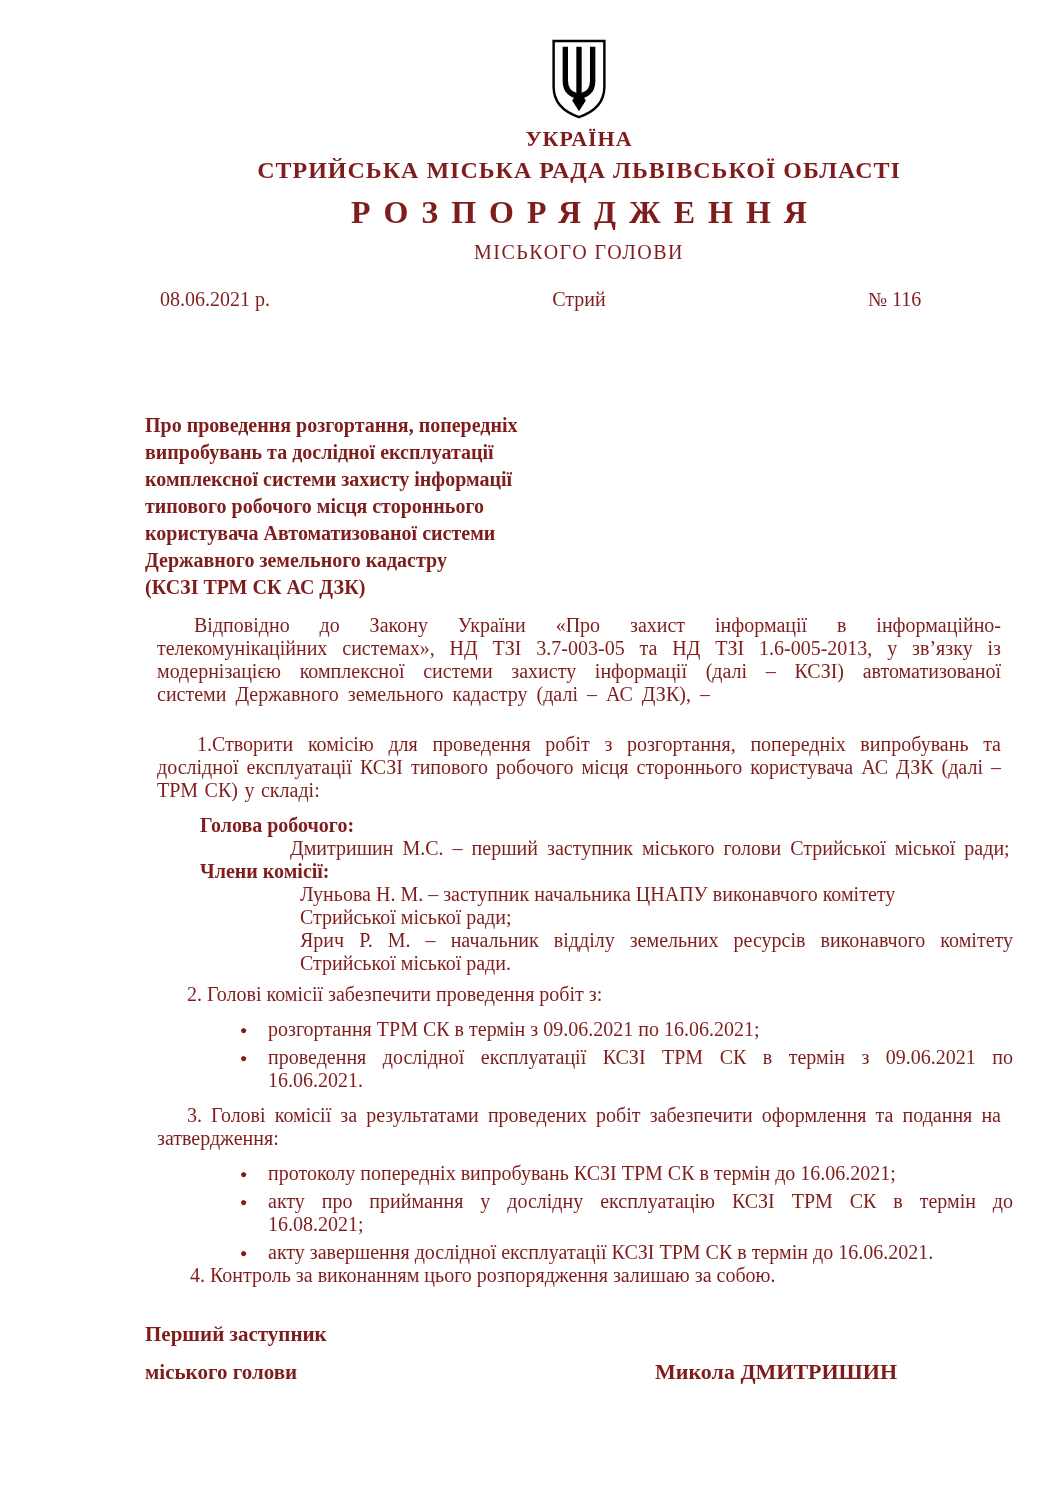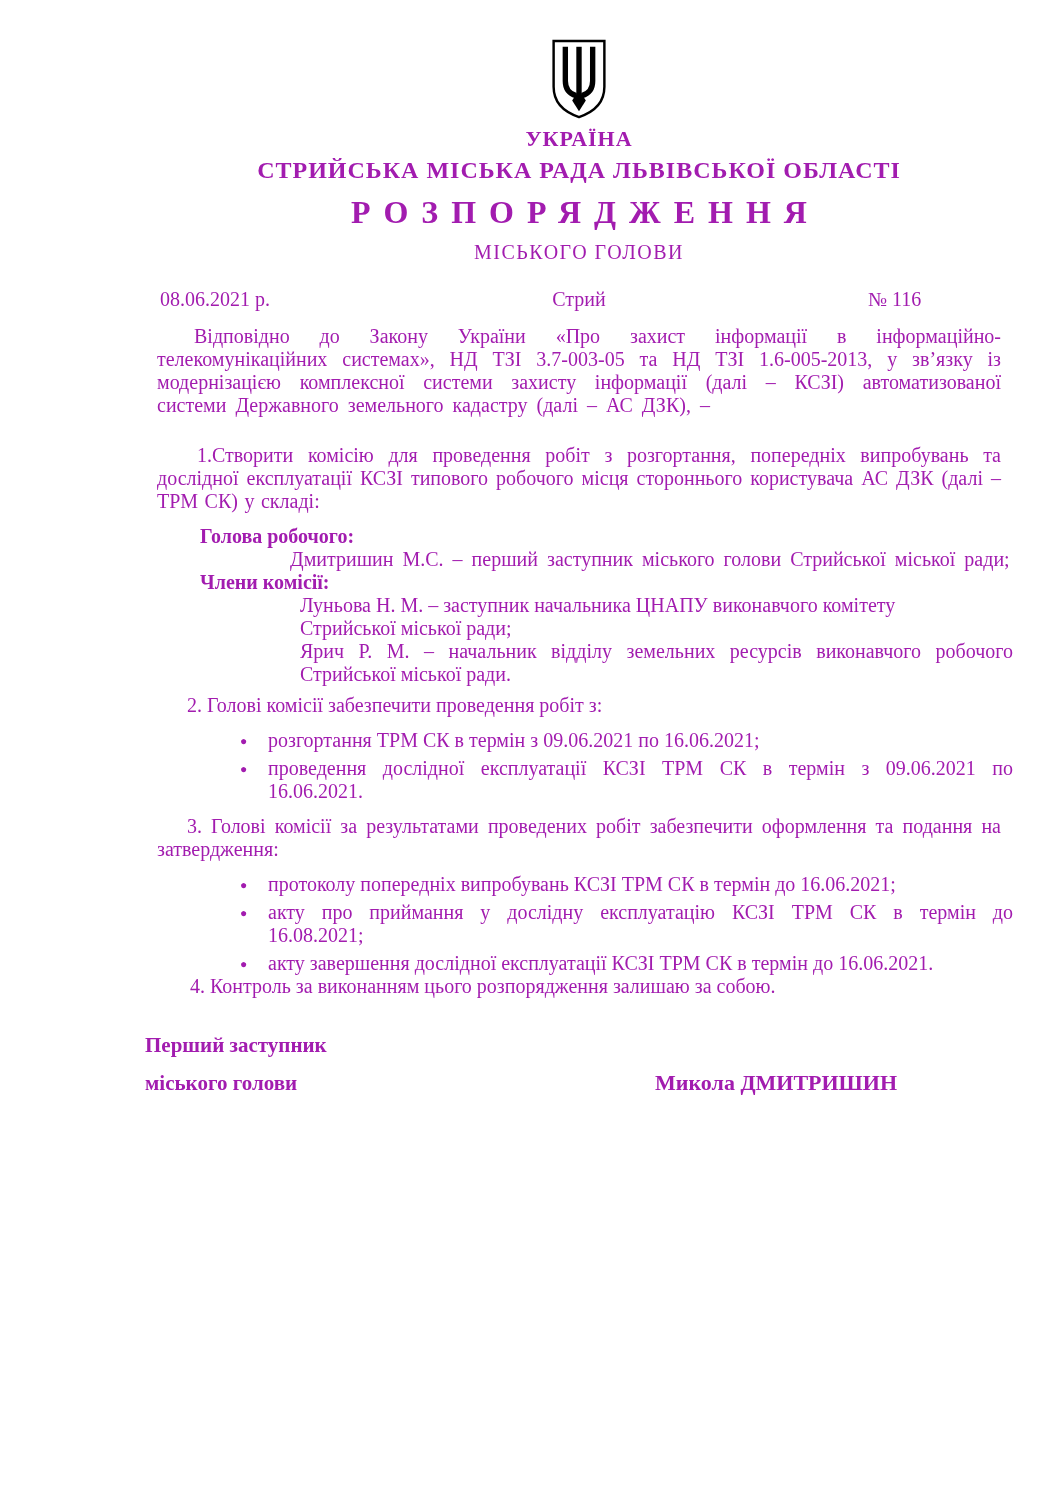--- a/index.html
+++ b/index.html
@@ -6,21 +6,21 @@
     margin: 0;
     padding: 0;
     background: #ffffff;
   }
   .page {
     position: relative;
     width: 1058px;
     height: 1497px;
     margin: 0 auto;
     background: #ffffff;
-    color: #a21caf;
+    color: #7f1d1d;
     font-family: "Liberation Serif", "DejaVu Serif", serif;
     font-size: 20px;
     line-height: 23px;
     box-sizing: border-box;
     padding: 38px 45px 0 145px;
     overflow: hidden;
   }
 
   
   .letterhead { text-align: center; }
@@ -154,32 +154,39 @@
     <div class="doctype">РОЗПОРЯДЖЕННЯ</div>
     <div class="subtype">МІСЬКОГО ГОЛОВИ</div>
   </div>
 
   <div class="dateline">
     <span class="date">08.06.2021 р.</span>
     <span class="place">Стрий</span>
     <span class="number">№ 116</span>
   </div>
 
+  <div class="subject">Про проведення розгортання, попередніх
+випробувань та дослідної експлуатації
+комплексної системи захисту інформації
+типового робочого місця стороннього
+користувача Автоматизованої системи
+Державного земельного кадастру
+(КСЗІ ТРМ СК АС ДЗК)</div>
 
   <div class="doc-body">
     <p class="preamble">Відповідно до Закону України «Про захист інформації в інформаційно-телекомунікаційних системах», НД ТЗІ 3.7-003-05 та НД ТЗІ 1.6-005-2013, у зв’язку із модернізацією комплексної системи захисту інформації (далі – КСЗІ) автоматизованої системи Державного земельного кадастру (далі – АС ДЗК), –</p>
 
     <p class="clause-1">1.Створити комісію для проведення робіт з розгортання, попередніх випробувань та дослідної експлуатації КСЗІ типового робочого місця стороннього користувача АС ДЗК (далі – ТРМ СК) у складі:</p>
 
     <div class="role-label">Голова робочого:</div>
     <div class="entry-head">Дмитришин М.С. – перший заступник міського голови Стрийської міської ради;</div>
 
     <div class="role-label">Члени комісії:</div>
     <div class="entry-member plain">Луньова Н. М. – заступник начальника ЦНАПУ виконавчого комітету Стрийської міської ради;</div>
-    <div class="entry-member just">Ярич Р. М. – начальник відділу земельних ресурсів виконавчого робочого Стрийської міської ради.</div>
+    <div class="entry-member just">Ярич Р. М. – начальник відділу земельних ресурсів виконавчого комітету Стрийської міської ради.</div>
 
     <p class="clause-2">2. Голові комісії забезпечити проведення робіт з:</p>
     <ul class="dashlist">
       <li>розгортання ТРМ СК в термін з 09.06.2021 по 16.06.2021;</li>
       <li class="ws2">проведення дослідної експлуатації КСЗІ ТРМ СК в термін з 09.06.2021 по 16.06.2021.</li>
     </ul>
 
     <p class="clause-3">3. Голові комісії за результатами проведених робіт забезпечити оформлення та подання на затвердження:</p>
     <ul class="dashlist">
       <li>протоколу попередніх випробувань КСЗІ ТРМ СК в термін до 16.06.2021;</li>

